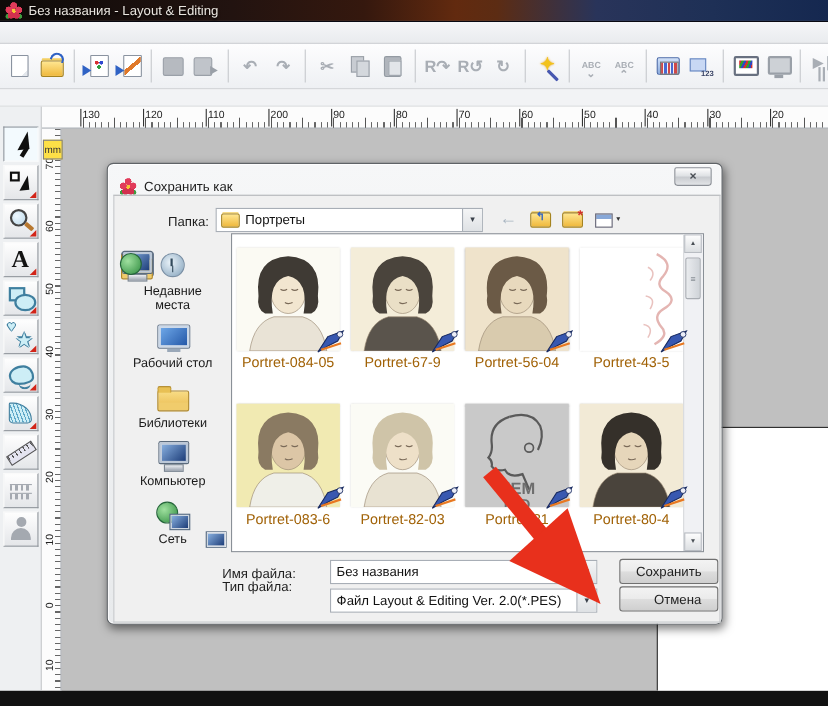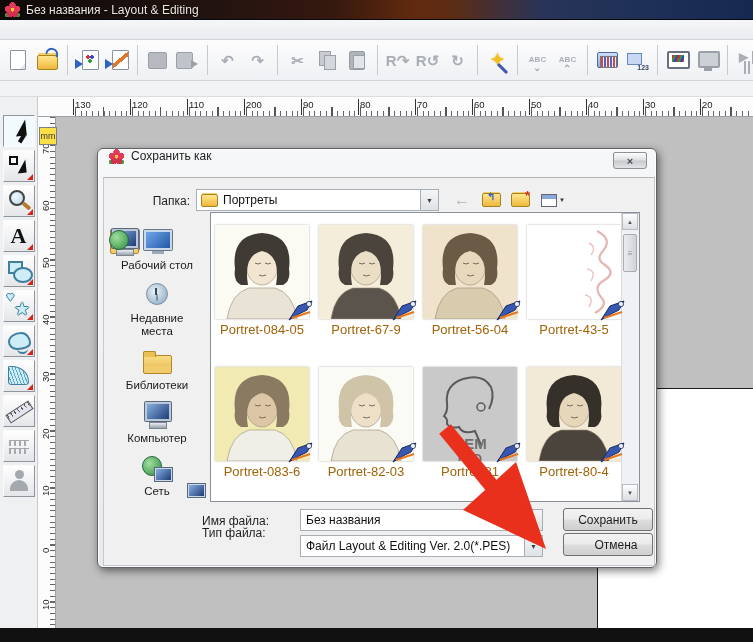--- a/index.html
+++ b/index.html
@@ -142,21 +142,21 @@
 
   
   .canvas{position:absolute;left:56px;top:117px;right:0;bottom:0;background:#c0c0c0;}
   .page{position:absolute;left:541px;top:271px;width:212px;height:371px;background:#fff;
       border-left:1px solid #1a1a1a;border-top:1px solid #1a1a1a;box-sizing:border-box;}
 
   
   .dialog{position:absolute;left:97px;top:148px;width:560px;height:420px;z-index:5;box-sizing:border-box;
       background:linear-gradient(#f6f7f8,#e8eaec);border:1px solid #5f6367;border-radius:6px;
       box-shadow:inset 0 0 0 1px rgba(255,255,255,.85),2px 3px 9px rgba(0,0,0,.5);}
-  .dlg-title{position:absolute;left:0;top:0;right:0;height:28px;display:flex;align-items:flex-start;gap:7px;padding-left:11px;}
+  .dlg-title{position:absolute;left:0;top:0;right:0;height:28px;display:flex;align-items:flex-end;gap:7px;padding-left:11px;}
   .dlg-title-text{font-size:12px;color:#1e1e1e;}
   .dlg-close{position:absolute;right:9px;top:3px;width:34px;height:17px;box-sizing:border-box;cursor:default;
       background:linear-gradient(#fdfdfd,#dde0e3 48%,#c7cace 52%,#e2e4e7);border:1px solid #8c9097;border-radius:2px 2px 3px 3px;
       display:flex;align-items:center;justify-content:center;font-size:11px;font-weight:bold;color:#4a4f55;}
   .dlg-client{position:absolute;left:5px;top:28px;width:550px;height:387px;background:#f0f0f0;
       border:1px solid #c6c9cc;border-top-color:#b2b5b9;box-sizing:content-box;}
 
   .lbl{position:absolute;font-size:12px;color:#1e1e1e;}
   .combo{position:absolute;height:22px;background:#fff;border:1px solid #a8aeb6;box-sizing:border-box;
       display:flex;align-items:center;font-size:12px;color:#111;}
@@ -432,27 +432,27 @@
       <div class="navbtns">
 
       <span class="navbtn nv-back">←</span>
           <span class="navbtn nv-up"></span>
           <span class="navbtn nv-new"></span>
           <span class="navbtn nv-views"></span>
         </div>
 
       <div class="sidebar">
 
-      <div class="side-item si-desktop">
+      <div class="side-item si-recent">
+            <span class="sideico icохо si-recent"></span>
+            <span class="side-label">Недавние места</span>
+          </div>
+          <div class="side-item si-desktop">
             <span class="sideico icохо si-desktop"></span>
             <span class="side-label">Рабочий стол</span>
-          </div>
-          <div class="side-item si-recent">
-            <span class="sideico icохо si-recent"></span>
-            <span class="side-label">Недавние места</span>
           </div>
           <div class="side-item si-lib">
             <span class="sideico icохо si-lib"></span>
             <span class="side-label">Библиотеки</span>
           </div>
           <div class="side-item si-comp">
             <span class="sideico icохо si-comp"></span>
             <span class="side-label">Компьютер</span>
           </div>
           <div class="side-item si-net">

